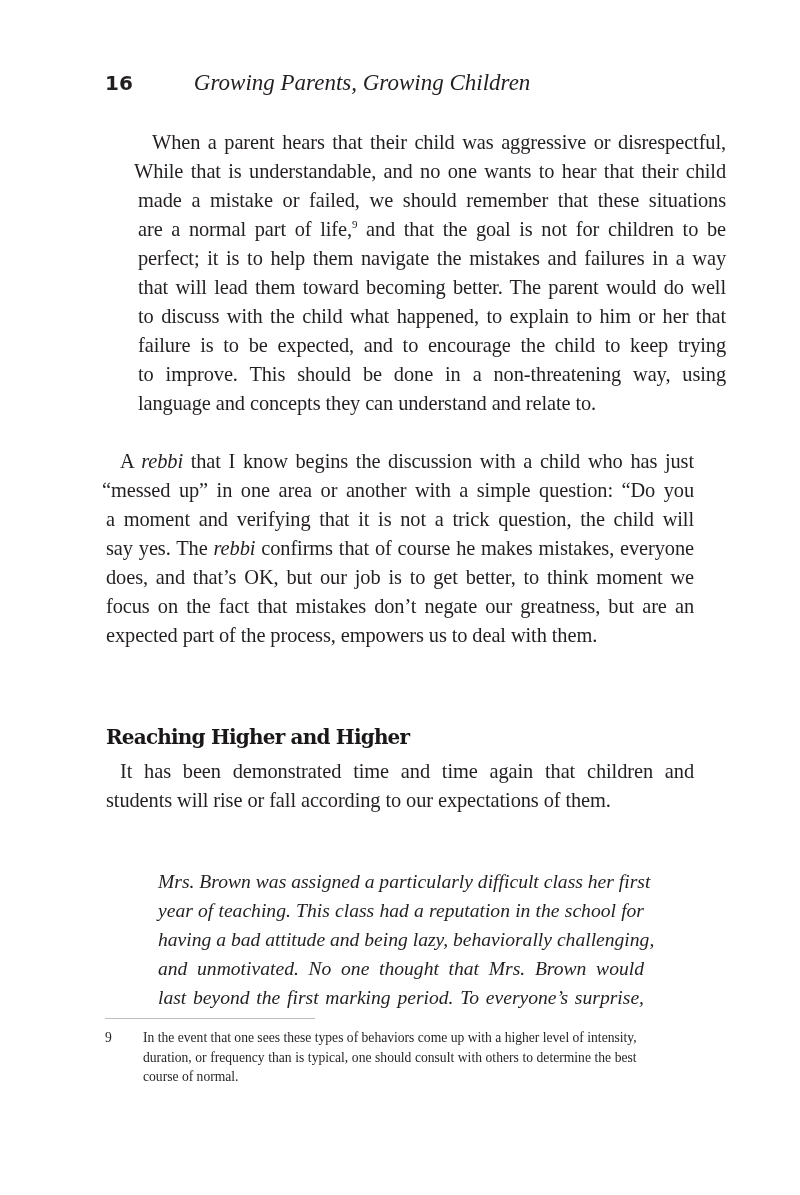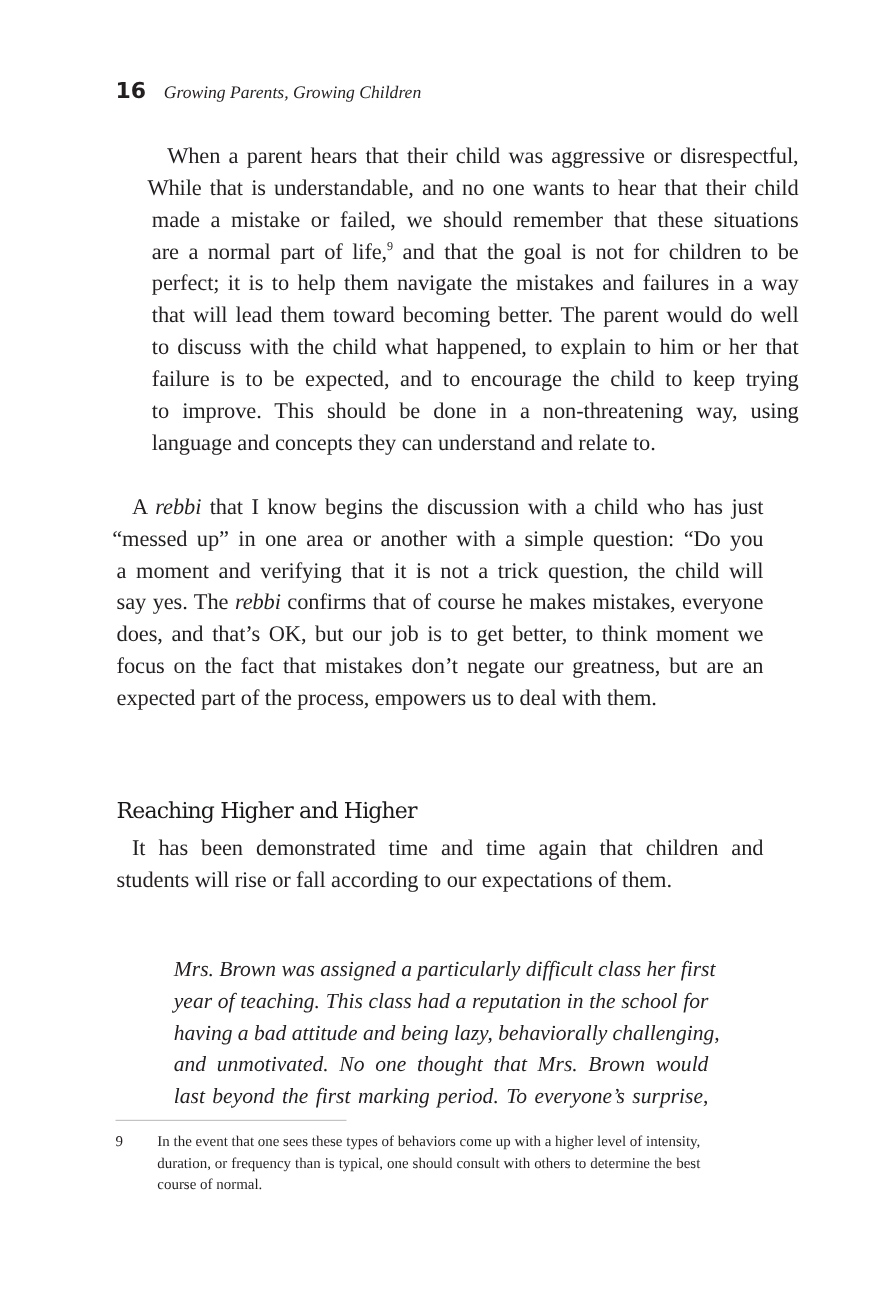--- a/index.html
+++ b/index.html
@@ -20,31 +20,32 @@
       left: 0; top: 0;
       width: 800px; height: 1195px;
     }
     .running-head {
       position: absolute;
       left: 105px;
       top: 70px;
       height: 28px;
       display: flex;
       align-items: baseline;
+      gap: 45px;
     }
     .page-number {
       font-family: "DejaVu Sans", "Liberation Sans", sans-serif;
       font-weight: bold;
       font-size: 20px;
       color: #231f20;
       margin-right: 16px;
     }
     .running-title {
       font-style: italic;
-      font-size: 16px;
+      font-size: 23px;
       color: #231f20;
     }
     .body-text {
       position: absolute;
       left: 106px;
       width: 588px;
       font-size: 20.4px;
       line-height: 29px;
       text-align: justify;
       text-align-last: left;
@@ -72,21 +73,21 @@
     sup.fn {
       font-size: 11px;
       vertical-align: 8px;
       line-height: 0;
     }
     .section-heading {
       position: absolute;
       left: 106px;
       top: 725px;
       font-family: "DejaVu Serif", "Liberation Serif", serif;
-      font-weight: normal;
+      font-weight: bold;
       font-size: 20px;
       letter-spacing: -0.8px;
       color: #1a1718;
       margin: 0;
     }
     .blockquote {
       position: absolute;
       left: 158px;
       width: 486px;
       top: 827px;

